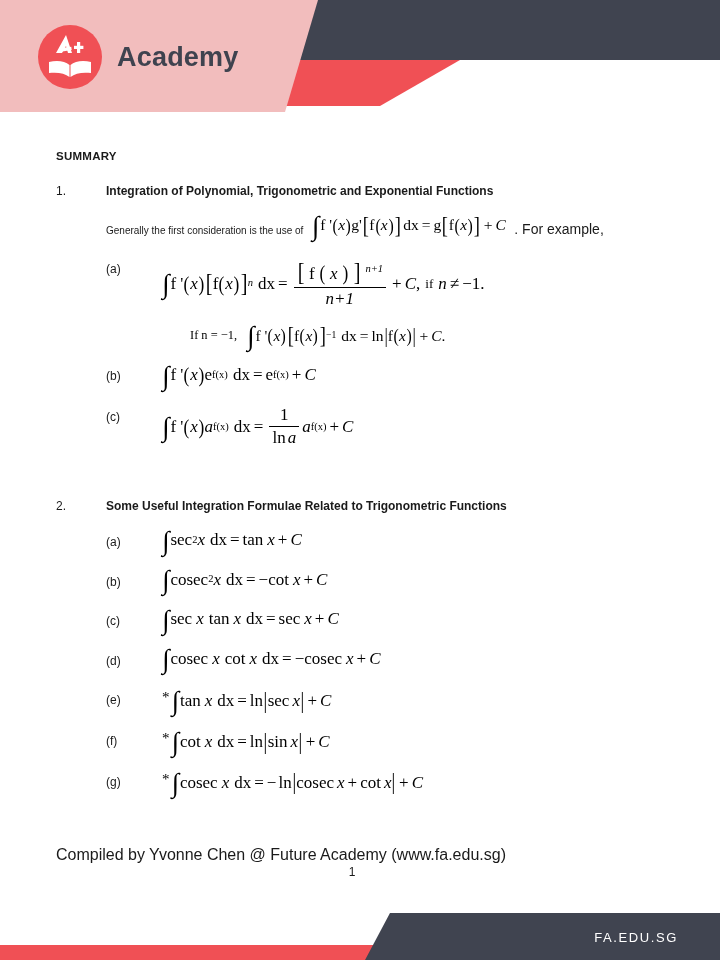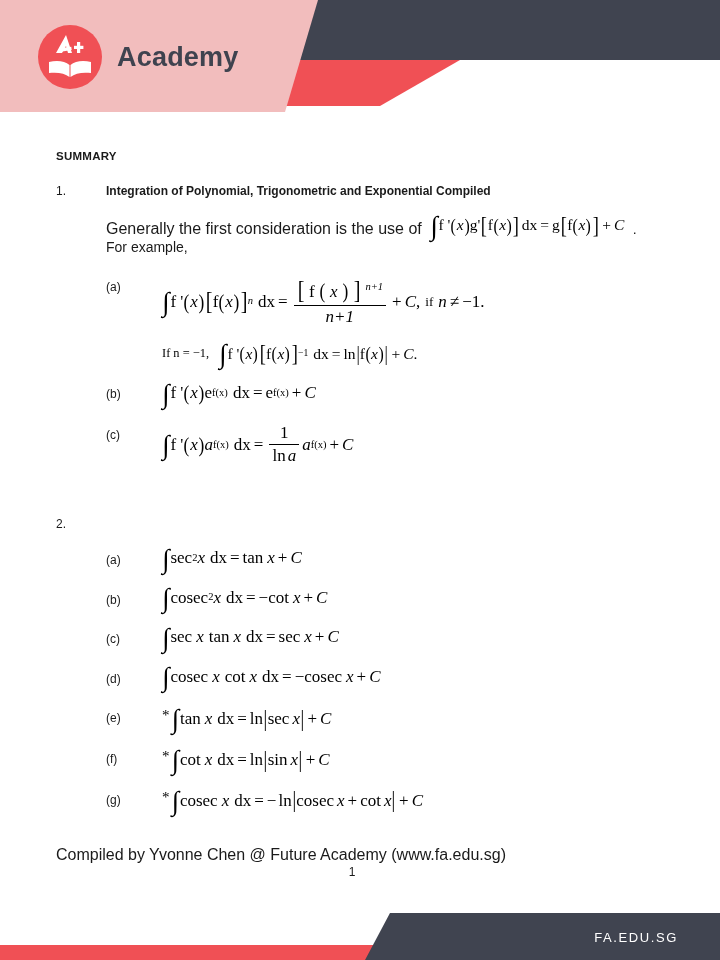--- a/index.html
+++ b/index.html
@@ -102,21 +102,21 @@
   
   .math {
     font-family: "Liberation Serif", serif;
     font-size: 17px;
     color: #000;
     white-space: nowrap;
     display: inline-flex;
     align-items: center;
     line-height: 1;
   }
-  .math-sm { font-size: 15.5px; }
+  .math-sm { font-size: 15.5px; margin-left: 28px; }
   .mi { font-style: italic; font-family: "Liberation Serif", serif; }
   .mr { font-style: normal; font-family: "Liberation Serif", serif; }
   .op { margin: 0 3px; }
   .thin { margin-left: 2px; }
   .sp { display: inline-block; width: 5px; }
 
   
   .intg {
     font-family: "Liberation Serif", serif;
     font-style: normal;
@@ -246,25 +246,25 @@
   </span>
 </div>
 
 <div id="doc-body">
   <div class="doc-pad">
 
     <div id="summary-title">SUMMARY</div>
 
     <div class="section-row">
       <span class="section-num">1.</span>
-      <span class="section-title">Integration of Polynomial, Trigonometric and Exponential Compiled</span>
+      <span class="section-title">Integration of Polynomial, Trigonometric and Exponential Functions</span>
     </div>
 
     <div style="padding-left:50px; margin-top:16px;">
-      <span style="font-size:16px;">Generally the first consideration is the use of</span>
+      <span style="font-size:10px;">Generally the first consideration is the use of</span>
       <span class="math math-sm" style="margin:0 4px;">
         <span class="intg">∫</span>
         <span class="mr">f '</span>
         <span class="paren">(</span>
         <span class="mi">x</span>
         <span class="paren">)</span>
         <span class="mr">g'</span>
         <span class="brk">[</span>
         <span class="mr">f</span>
         <span class="paren">(</span>
@@ -407,20 +407,21 @@
           <span class="mi">a</span>
           <sup class="exp exp-r">f(x)</sup>
           <span class="mr op">+</span>
           <span class="mi">C</span>
         </span>
       </span>
     </div>
 
     <div class="section-row" style="margin-top:52px;">
       <span class="section-num">2.</span>
+      <span class="section-title">Some Useful Integration Formulae Related to Trigonometric Functions</span>
     </div>
 
     <div class="item-row" style="margin-top:18px;">
       <span class="item-label">(a)</span>
       <span class="item-formula">
         <span class="math">
           <span class="intg">∫</span>
           <span class="mr">sec</span>
           <sup class="exp exp-r">2</sup>
           <span class="mi">x</span>

